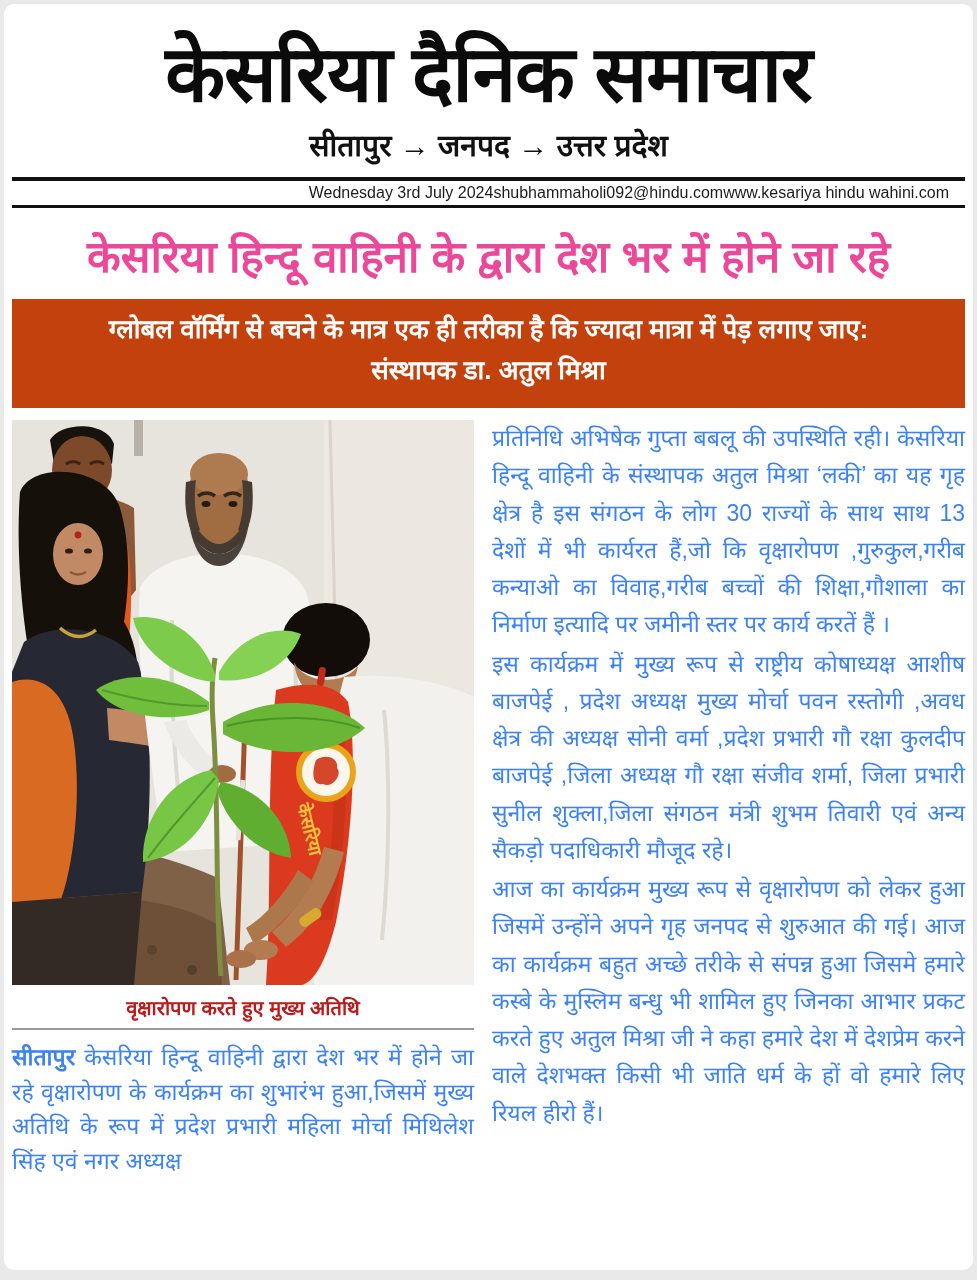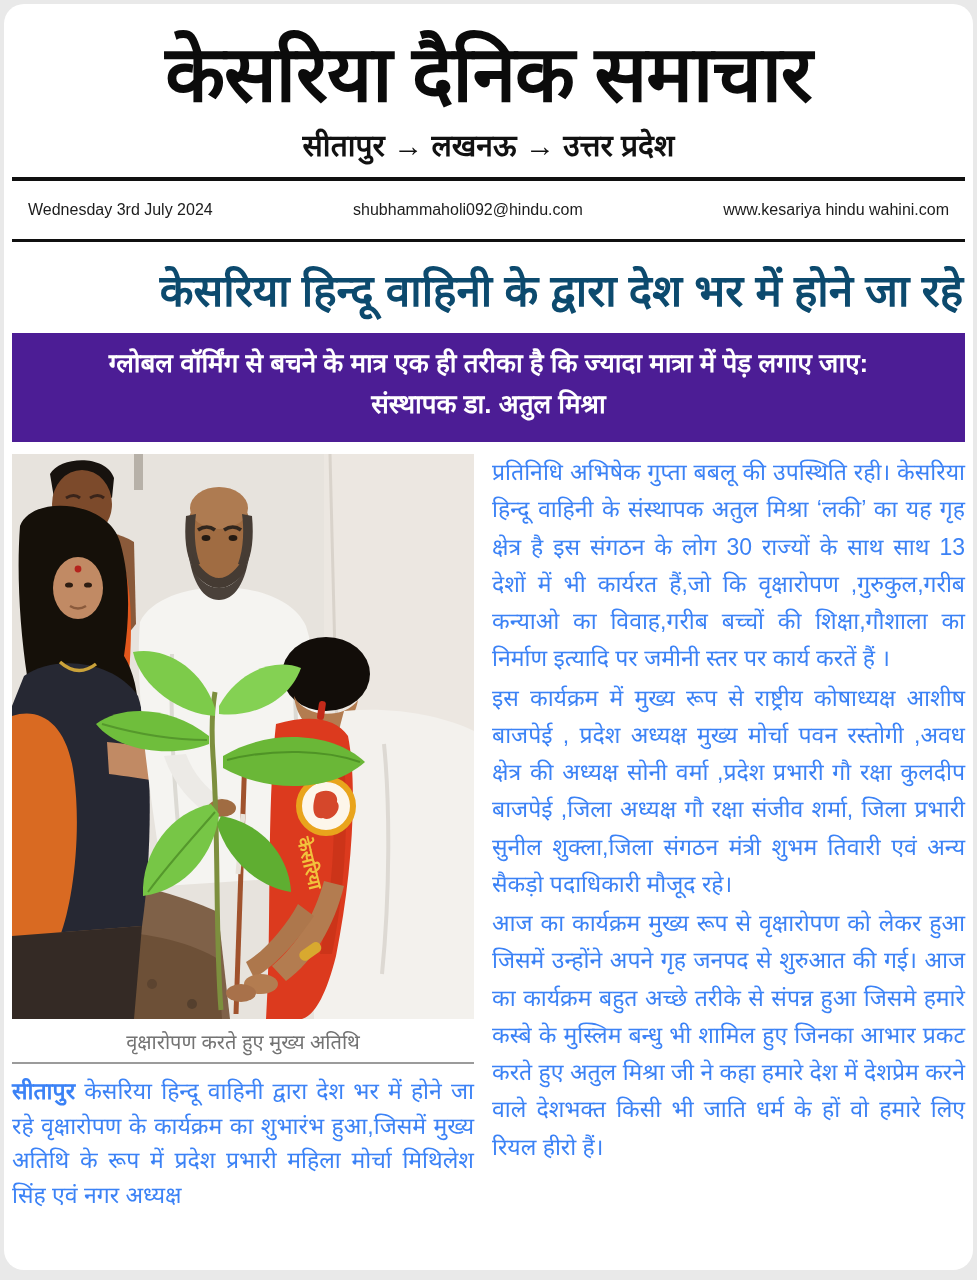--- a/index.html
+++ b/index.html
@@ -4,88 +4,88 @@
 <style>
   html,body{margin:0;padding:0;}
   body{
     width:977px;height:1280px;
     background:#e9e9e9;
     font-family:"Liberation Sans","DejaVu Sans",sans-serif;
     position:relative;overflow:hidden;
   }
   .page{
     position:absolute;left:4px;top:4px;right:4px;bottom:10px;
-    background:#ffffff;border-radius:20px;
+    background:#ffffff;border-radius:10px;
     overflow:hidden;
   }
   
   .masthead{text-align:center;padding-top:26px;}
   .masthead-title{
     font-size:78px;font-weight:900;color:#0b0b0b;
     line-height:1.15;letter-spacing:-1px;margin:0;
   }
   .masthead-subtitle{
     font-size:30px;font-weight:700;color:#111;
     margin-top:4px;
   }
   
   .date-bar{
     margin:12px 8px 0 8px;
     border-top:4px solid #101010;
     border-bottom:3px solid #101010;
-    display:flex;justify-content:space-between;align-items:center;
-    padding:20px 16px;
+    display:flex;justify-content:flex-end;align-items:center;
+    padding:3px 16px;
   }
   .date-bar span{font-size:16px;color:#1c1c1c;}
   
   .headline{
-    text-align:right;font-weight:800;color:#0c4a6e;
+    text-align:center;font-weight:800;color:#ec4899;
     font-size:44px;line-height:1.3;
     margin:20px 10px 8px 10px;
   }
   
   .subhead-band{
     margin:14px 8px 0 8px;
-    background:#4c1d95;
+    background:#c2410c;
     color:#ffffff;text-align:center;
     font-size:26px;font-weight:700;line-height:1.6;
     padding:10px 14px 16px 14px;
   }
   
   .content{
     display:flex;gap:18px;
     padding:12px 8px 0 8px;
   }
   .left-col{width:462px;flex:0 0 462px;}
   .right-col{flex:1;min-width:0;}
   figure{margin:0;}
   .photo-svg{display:block;width:462px;height:565px;background:#e7e3dd;}
   figcaption{
-    text-align:center;font-weight:400;font-size:20px;color:#737373;
+    text-align:center;font-weight:700;font-size:20px;color:#b91c1c;
     padding:9px 0 7px 0;
   }
   .caption-rule{
     border:none;border-top:2px solid #9b9b9b;margin:0 0 10px 0;
   }
   .body-text{
     font-size:23px;line-height:1.5;color:#3b82f6;
     text-align:justify;margin:0;
   }
   .dateline{font-weight:700;}
   .right-col .body-text{line-height:1.62;}
   .right-col .body-text + .body-text{margin-top:2px;}
 </style>
 </head>
 <body>
 
 <div class="page">
 
   <header class="masthead">
     <h1 class="masthead-title">केसरिया दैनिक समाचार</h1>
-    <div class="masthead-subtitle">सीतापुर → लखनऊ → उत्तर प्रदेश</div>
+    <div class="masthead-subtitle">सीतापुर → जनपद → उत्तर प्रदेश</div>
   </header>
 
   <div class="date-bar">
     <span>Wednesday 3rd July 2024</span>
     <span>shubhammaholi092@hindu.com</span>
     <span>www.kesariya hindu wahini.com</span>
   </div>
 
   <h2 class="headline">
     <div>केसरिया हिन्दू वाहिनी के द्वारा देश भर में होने जा रहे</div>

